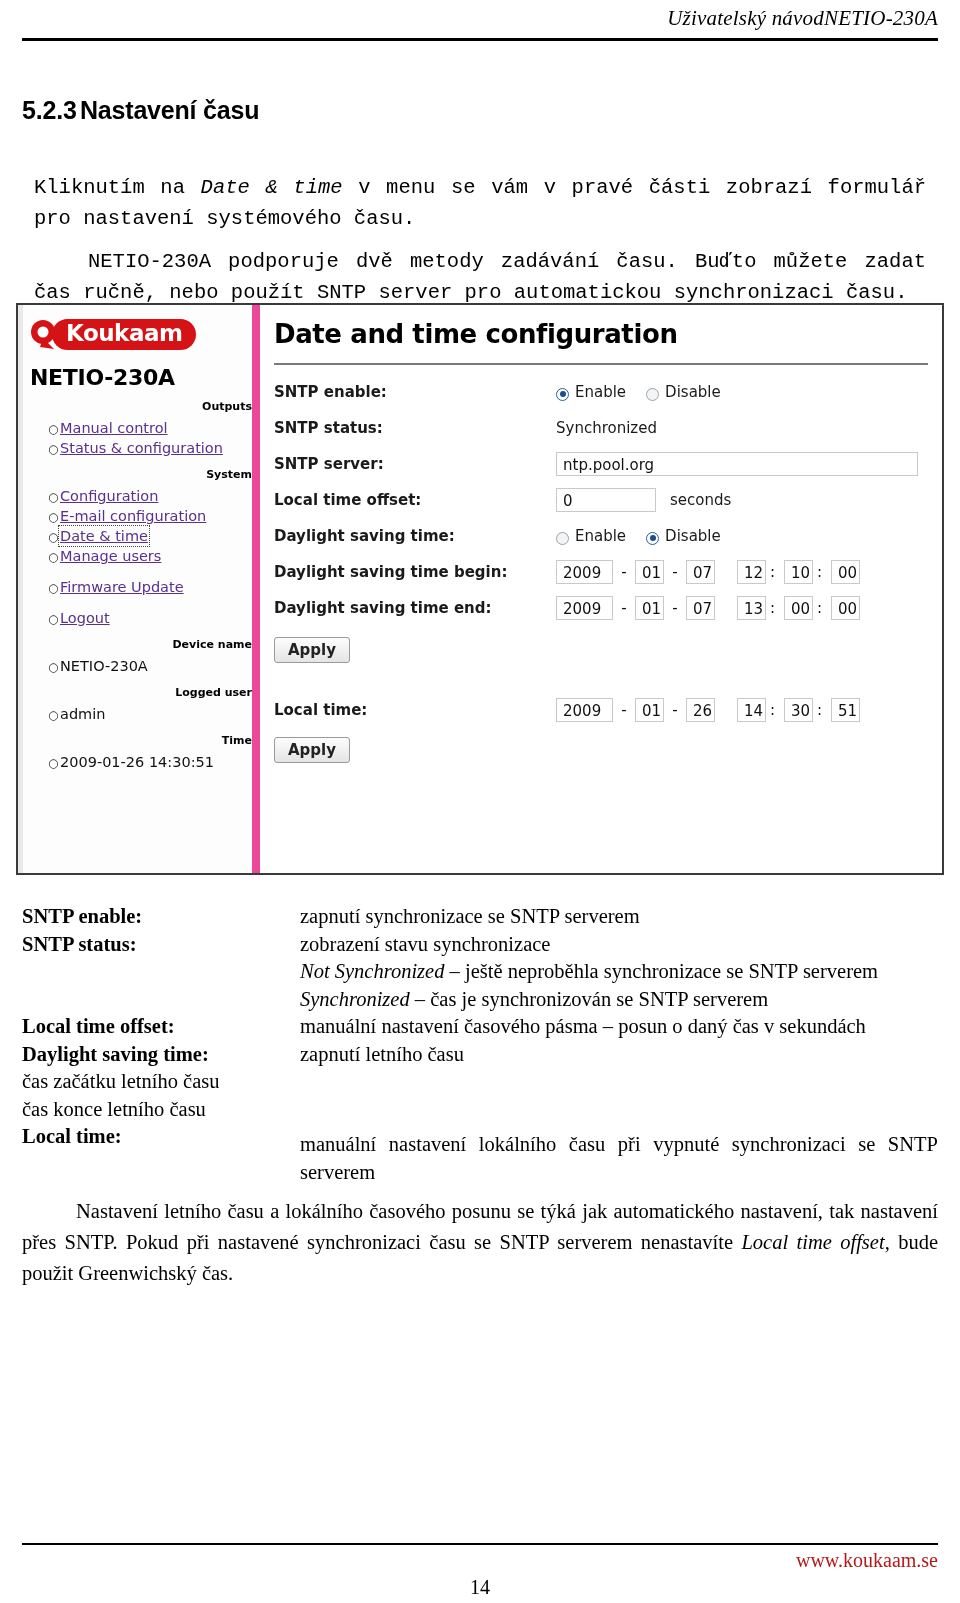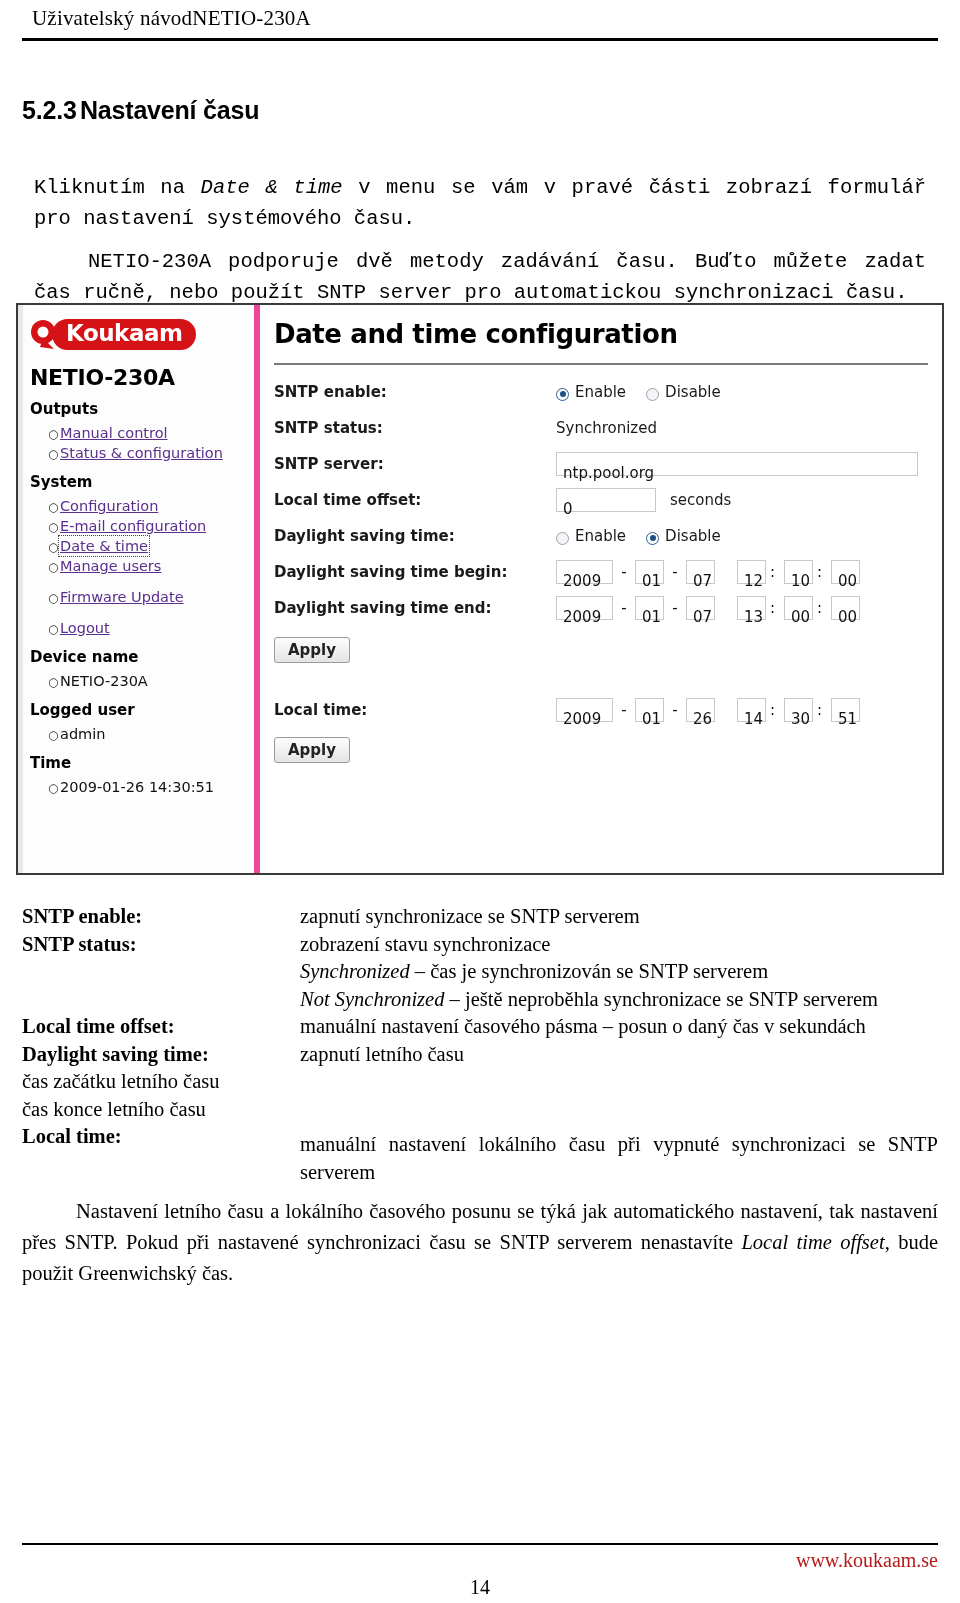--- a/index.html
+++ b/index.html
@@ -8,23 +8,23 @@
     background:#ffffff;
     font-family:"Liberation Serif", serif;
     color:#000000;
     position:relative;
     overflow:hidden;
   }
   .page { position:relative; width:960px; height:1603px; }
 
   
   .doc-header {
-    position:absolute; left:32px; top:6px; width:916px;
-    display:flex; justify-content:flex-start; align-items:baseline;
-    font-size:21px; letter-spacing:.2px;
+    position:absolute; left:22px; top:6px; width:916px;
+    display:flex; justify-content:flex-end; align-items:baseline;
+    font-size:21px; letter-spacing:.2px;font-style:italic;
   }
   .doc-header .right { font-size:21px; }
   .header-rule {
     position:absolute; left:22px; top:38px; width:916px; height:3px;
     background:#000;
   }
 
   
   .sec-head {
     position:absolute; left:22px; top:96px; width:900px;
@@ -46,21 +46,21 @@
   .shot {
     position:absolute; left:16px; top:303px; width:928px; height:572px;
     border:2px solid #3a3a3a; box-sizing:border-box;
     background:#ffffff; overflow:hidden;
     font-family:"DejaVu Sans", sans-serif;
   }
   .shot-inner { display:flex; height:100%; }
 
   .shot-side {
     width:242px; box-sizing:border-box;
-    border-right:6px solid #ec4899; background:#fdfdfd;
+    border-right:8px solid #ec4899; background:#fdfdfd;
     padding:6px 0 0 0; position:relative;
   }
   .shot-side::before{
     content:""; position:absolute; left:0; top:0; width:5px; height:100%;
     background:#e9e9e9;
   }
 
   .logo-wrap { position:relative; height:44px; margin:4px 0 6px 8px; }
   .logo-q {
     position:absolute; left:2px; top:3px; width:34px; height:34px;
@@ -73,21 +73,21 @@
     font-weight:bold; font-size:23px; letter-spacing:-0.5px;
     line-height:1;
   }
 
   .dev-title {
     font-family:"DejaVu Sans", sans-serif;
     font-weight:bold; font-size:22px; margin:6px 0 10px 12px; letter-spacing:-0.3px;
   }
   .grp {
     font-family:"DejaVu Sans", sans-serif;
-    font-weight:bold; font-size:15px; margin:10px 0 6px 12px;
+    font-weight:bold; font-size:11px; margin:10px 0 6px 12px;text-align:right;
   }
   .litem {
     display:flex; align-items:baseline; margin:1px 0 1px 30px;
     font-size:14.5px; line-height:18px;
   }
   .bullet {
     width:12px; flex:0 0 12px; font-size:12px; color:#222; line-height:18px;
   }
   .lnk { color:#5b2f8e; text-decoration:underline; }
   .plain { color:#111; }
@@ -117,21 +117,21 @@
   }
   .radio.on { border-color:#2b5f93; background:#ffffff; }
   .radio.on::after{
     content:""; position:absolute; left:2.5px; top:2.5px;
     width:6px; height:6px; border-radius:50%; background:#1c4f86;
   }
   .rlabel { margin-right:20px; font-size:15px; }
 
   .tbox {
     border:1px solid #c9c9c9; background:#fff;
-    height:24px; line-height:24px; padding:8px 6px;
+    height:24px; line-height:24px; padding:0 6px;
     font-size:15px; color:#111; box-sizing:border-box;
     font-family:"DejaVu Sans", sans-serif;
   }
   .tbox.server { width:362px; }
   .tbox.offset { width:100px; }
   .tbox.yr { width:57px; }
   .tbox.sm { width:29px; }
   .sep { width:22px; text-align:center; font-size:15px; color:#111; }
   .sep.tight { width:14px; text-align:left; padding-left:4px; }
   .unit { margin-left:14px; font-size:15px; }
@@ -393,24 +393,24 @@
   <div class="deflist">
     <div class="defrow">
       <div class="defterm">SNTP enable:</div>
       <div class="defdesc">zapnutí synchronizace se SNTP serverem</div>
     </div>
     <div class="defrow">
       <div class="defterm">SNTP status:</div>
       <div class="defdesc">zobrazení stavu synchronizace</div>
     </div>
     <div class="defrow">
+      <div class="defdesc cont"><span class="ital">Not Synchronized</span><span> – ještě neproběhla synchronizace se SNTP serverem</span></div>
+    </div>
+    <div class="defrow">
       <div class="defdesc cont"><span class="ital">Synchronized</span><span> – čas je synchronizován se SNTP serverem</span></div>
-    </div>
-    <div class="defrow">
-      <div class="defdesc cont"><span class="ital">Not Synchronized</span><span> – ještě neproběhla synchronizace se SNTP serverem</span></div>
     </div>
     <div class="defrow">
       <div class="defterm">Local time offset:</div>
       <div class="defdesc">manuální nastavení časového pásma – posun o daný čas v sekundách</div>
     </div>
     <div class="defrow">
       <div class="defterm">Daylight saving time:</div>
       <div class="defdesc">zapnutí letního času</div>
     </div>
     <div class="defrow">

